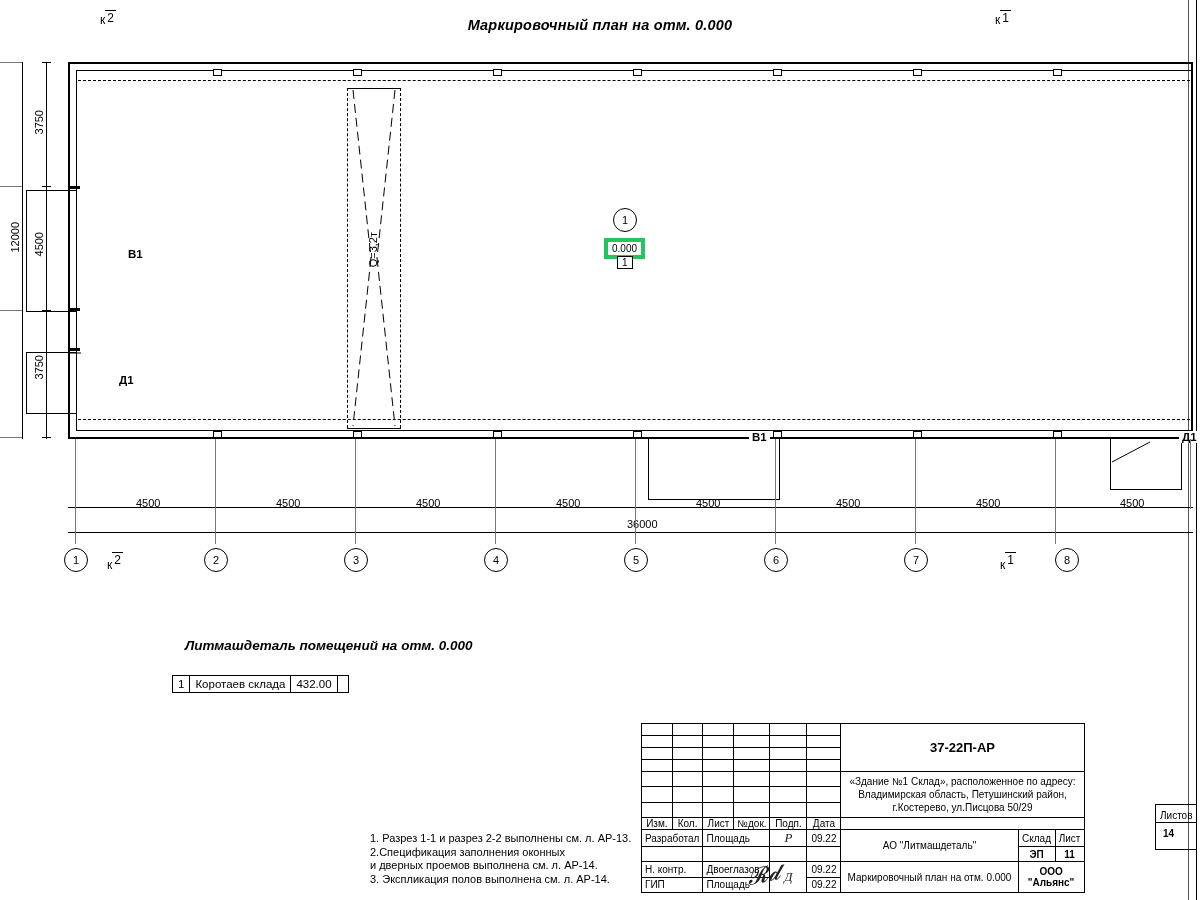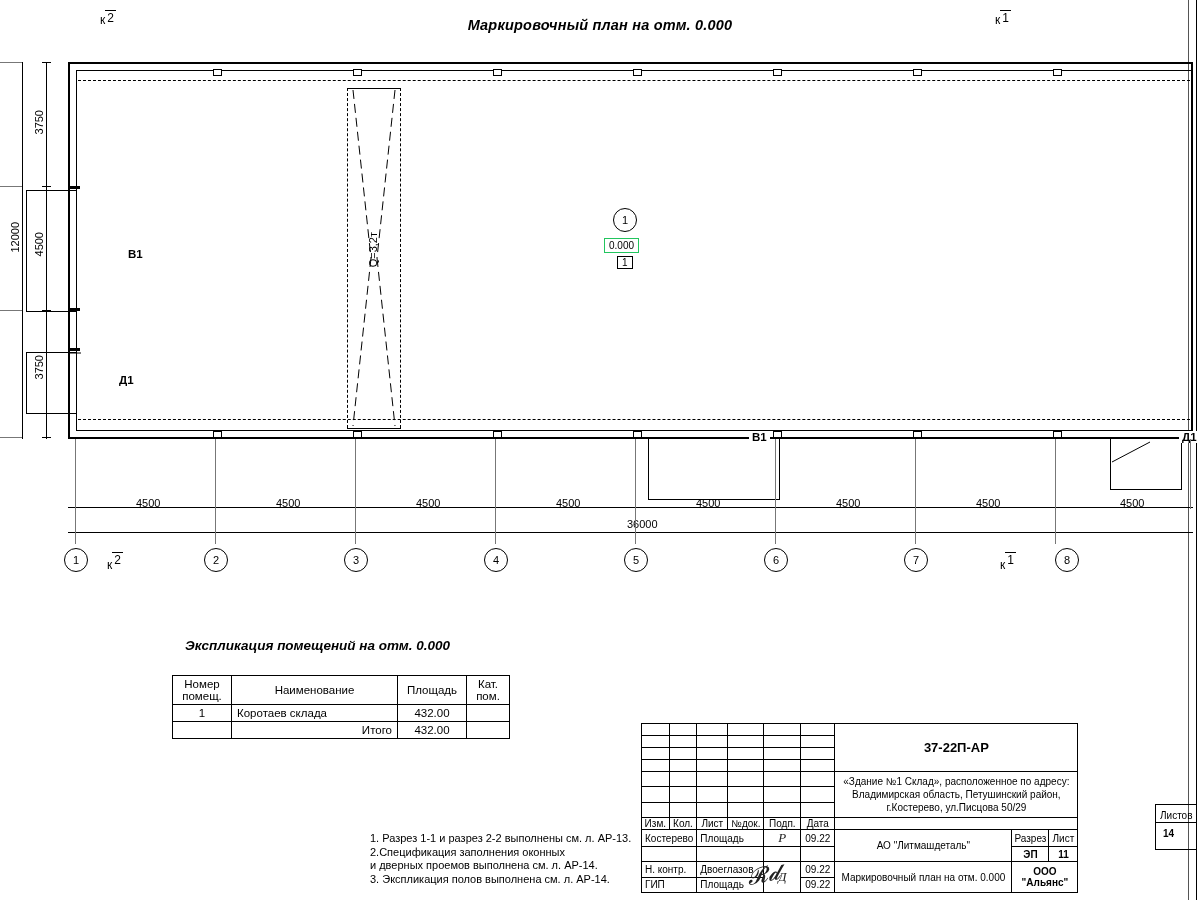--- a/index.html
+++ b/index.html
@@ -74,21 +74,21 @@
 <div class="ln" style="left:347px;top:428px;width:54px;height:1px;"></div>
 <svg class="abs" style="left:347px;top:88px;" width="56" height="342">
   <line x1="6" y1="2" x2="24" y2="170" stroke="#000" stroke-width="1" stroke-dasharray="9,5"></line>
   <line x1="48" y1="2" x2="30" y2="170" stroke="#000" stroke-width="1" stroke-dasharray="9,5"></line>
   <line x1="24" y1="170" x2="6" y2="338" stroke="#000" stroke-width="1" stroke-dasharray="9,5"></line>
   <line x1="30" y1="170" x2="48" y2="338" stroke="#000" stroke-width="1" stroke-dasharray="9,5"></line>
 </svg>
 <div class="lbl vert" style="left:367px;top:232px;font-size:11px;">Q=3,2т</div>
 
 <div class="circ" style="left:613px;top:208px;">1</div>
-<div class="abs" style="left:604px;top:238px;border:1px solid #22c55e;padding:1px 4px;font-size:10px;background:#fff;">0.000</div>
+<div class="abs" style="left:604px;top:238px;border:4px solid #22c55e;padding:1px 4px;font-size:10px;background:#fff;">0.000</div>
 <div class="abs" style="left:617px;top:256px;border:1px solid #000;padding:0px 4px;font-size:10px;background:#fff;">1</div>
 
 <div class="abs" style="left:26px;top:190px;width:50px;height:120px;border:1px solid #000;border-right:none;"></div>
 <div class="abs" style="left:26px;top:352px;width:50px;height:60px;border:1px solid #000;border-right:none;"></div>
 <div class="ln" style="left:70px;top:186px;width:10px;height:3px;"></div>
 <div class="ln" style="left:70px;top:308px;width:10px;height:3px;"></div>
 <div class="ln" style="left:70px;top:348px;width:10px;height:3px;"></div>
 <div class="lbl b" style="left:84px;top:248px;">В1</div>
 <div class="lbl b" style="left:75px;top:374px;">Д1</div>
 <svg class="abs" style="left:68px;top:352px;" width="14" height="60">
@@ -157,38 +157,26 @@
 
 <div class="circ" style="left:64px;top:548px;">1</div>
 <div class="circ" style="left:204px;top:548px;">2</div>
 <div class="circ" style="left:344px;top:548px;">3</div>
 <div class="circ" style="left:484px;top:548px;">4</div>
 <div class="circ" style="left:624px;top:548px;">5</div>
 <div class="circ" style="left:764px;top:548px;">6</div>
 <div class="circ" style="left:904px;top:548px;">7</div>
 <div class="circ" style="left:1055px;top:548px;">8</div>
 
-<div class="expl-title">Экспликация помещений на отм. 0.000</div>
+<div class="expl-title">Литмашдеталь помещений на отм. 0.000</div>
 <table class="expl">
   <tbody>
-      <tr>
-    <th style="width:48px;" class="c">Номер помещ.</th>
-    <th style="width:155px;" class="c">Наименование</th>
-    <th style="width:58px;" class="c">Площадь</th>
-    <th style="width:32px;" class="c">Кат. пом.</th>
-  </tr>
   <tr>
     <td class="c">1</td>
     <td>Коротаев склада</td>
-    <td class="c">432.00</td>
-    <td></td>
-  </tr>
-  <tr>
-    <td style="border-right:none;"></td>
-    <td style="text-align:right;">Итого</td>
     <td class="c">432.00</td>
     <td></td>
   </tr>
 </tbody>
   </table>
 
 <div class="notes">
   <div>1. Разрез 1-1 и разрез 2-2 выполнены см. л. АР-13.</div>
   <div>2.Спецификация заполнения оконных</div>
   <div>    и дверных проемов выполнена см. л. АР-14.</div>
@@ -263,26 +251,26 @@
   <tr>
     <td class="c">Изм.</td>
     <td class="c">Кол.</td>
     <td class="c">Лист</td>
     <td class="c">№док.</td>
     <td class="c">Подп.</td>
     <td class="c">Дата</td>
     <td colspan="4" style="border-top:1px solid #000;"></td>
   </tr>
   <tr>
-    <td colspan="2" style="padding:1px 3px;">Костерево</td>
+    <td colspan="2" style="padding:1px 3px;">Разработал</td>
     <td colspan="2" style="padding:1px 3px;">Площадь</td>
     <td class="c sig">Р</td>
     <td class="c">09.22</td>
     <td colspan="2" rowspan="2" class="c" style="padding:4px;">АО "Литмашдеталь"</td>
-    <td class="c" style="width:36px;">Разрез</td>
+    <td class="c" style="width:36px;">Склад</td>
     <td class="c" style="width:28px;">Лист</td>
   </tr>
   <tr>
     <td colspan="2" style="height:14px;"></td>
     <td colspan="2"></td>
     <td></td>
     <td></td>
     <td class="c b">ЭП</td>
     <td class="c b">11</td>
   </tr>

